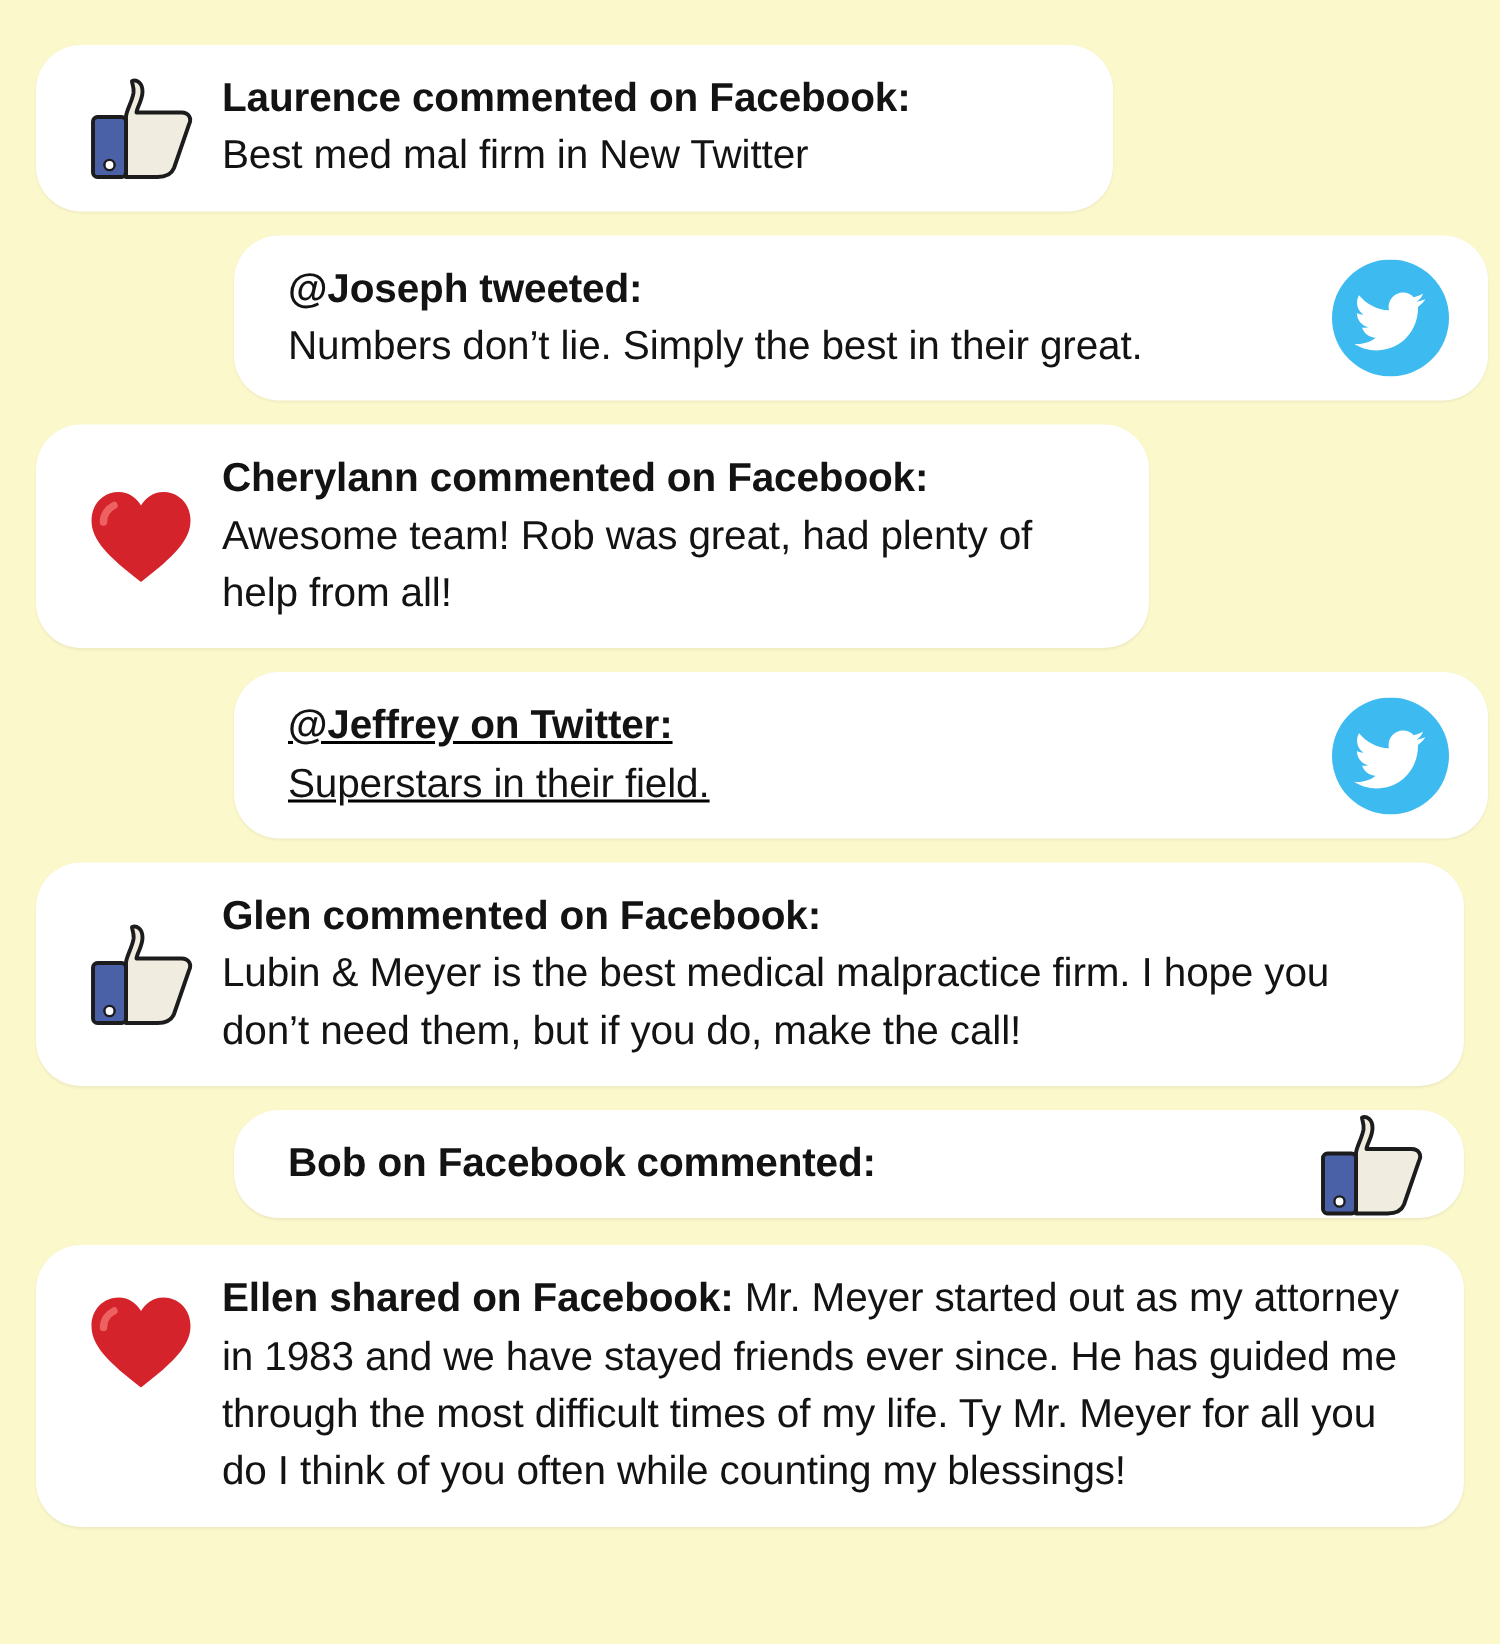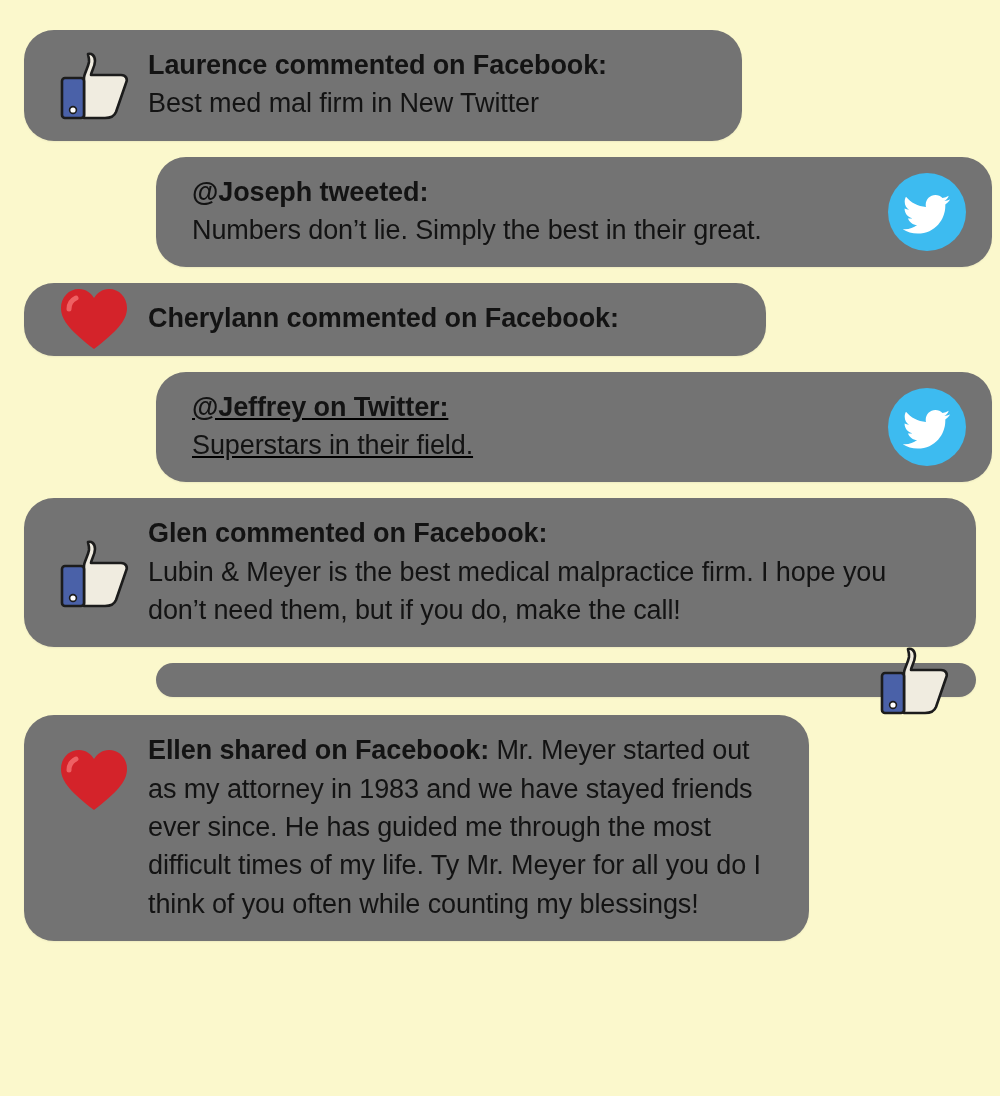--- a/index.html
+++ b/index.html
@@ -16,21 +16,21 @@
   .board {
     position: relative;
     width: 1000px;
     height: 1096px;
     box-sizing: border-box;
     padding: 30px 24px;
   }
 
   .bubble {
     position: relative;
-    background: #737373;
+    background: #ffffff;
     border-radius: 30px;
     box-shadow: 0 1px 2px rgba(0,0,0,0.06);
     margin-bottom: 14px;
     box-sizing: border-box;
   }
 
   
   .bubble.left {
     padding: 16px 28px 18px 124px;
   }
@@ -83,21 +83,21 @@
     color: #d4232a;
   }
 
   
   .b1 { margin-bottom: 16px; width: 718px; }
   .b2 { width: 836px; margin-left: 132px; margin-bottom: 16px; }
   .b3 { width: 742px; margin-bottom: 16px; }
   .b4 { width: 836px; margin-left: 132px; margin-bottom: 16px; text-decoration: underline; }
   .b5 { width: 952px; margin-bottom: 16px; }
   .b6 { width: 820px; margin-left: 132px; margin-bottom: 18px; }
-  .b7 { width: 785px; padding: 22px 30px 26px 134px; }
+  .b7 { width: 952px; padding: 22px 30px 26px 134px; }
 </style>
 </head>
 <body>
 
 <div class="board">
 
   <div class="bubble left b1">
     <span class="icon left-pos">
       <svg width="72" height="70" viewBox="0 0 72 70">
         <path d="M30 4 C33 3 37 5 37 11 C37 17 33 22 33 25 L63 25 C68 25 70 29 68 33 L58 62 C56 67 52 68 47 68 L26 68 L26 28 C26 24 30 18 31 12 C31.5 8 30 6 30 4 Z" fill="#f0ece0" stroke="#1c1c1c" stroke-width="2.6" stroke-linejoin="round"></path>
@@ -126,20 +126,21 @@
 
   <div class="bubble left b3">
     <span class="icon left-pos heart">
       <svg width="72" height="66" viewBox="0 0 72 66">
         <path d="M36 63 C14 46 3 35 3 22 C3 11 11 3 21 3 C28 3 33 7 36 12 C39 7 44 3 51 3 C61 3 69 11 69 22 C69 35 58 46 36 63 Z" fill="#d4232a"></path>
         <path d="M18 12 C14 14 11 18 11 23" stroke="#ff8a8a" stroke-width="5" stroke-linecap="round" fill="none" opacity="0.6"></path>
       </svg>
     </span>
     <div class="text-wrap">
       <span class="headline">Cherylann commented on Facebook:</span>
+      <span class="body">Awesome team! Rob was great, had plenty of help from all!</span>
     </div>
   </div>
 
   <div class="bubble right b4">
     <span class="icon right-pos">
       <svg width="78" height="78" viewBox="0 0 78 78">
         <circle cx="39" cy="39" r="39" fill="#3dbbf0"></circle>
         <path d="M62 26.5 c-1.8 0.8 -3.7 1.3 -5.6 1.6 2-1.2 3.6-3.1 4.3-5.4 -1.9 1.1 -4 1.9 -6.2 2.4 -1.8-1.9 -4.3-3.1 -7.1-3.1 -5.4 0 -9.7 4.4 -9.7 9.7 0 0.8 0.1 1.5 0.3 2.2 -8.1-0.4 -15.2-4.3 -20-10.1 -0.8 1.4 -1.3 3.1 -1.3 4.9 0 3.4 1.7 6.3 4.3 8.1 -1.6-0.1 -3.1-0.5 -4.4-1.2 0 0 0 0.1 0 0.1 0 4.7 3.3 8.6 7.8 9.5 -0.8 0.2 -1.7 0.3 -2.6 0.3 -0.6 0 -1.2-0.1 -1.8-0.2 1.2 3.9 4.9 6.7 9.1 6.8 -3.3 2.6 -7.5 4.2 -12.1 4.2 -0.8 0 -1.6 0 -2.3-0.1 4.3 2.8 9.4 4.4 14.9 4.4 17.9 0 27.7-14.8 27.7-27.7 0-0.4 0-0.8 0-1.3 1.9-1.4 3.6-3.1 4.9-5.1 Z" fill="#ffffff"></path>
       </svg>
     </span>
@@ -165,20 +166,21 @@
 
   <div class="bubble right b6">
     <span class="icon right-pos">
       <svg width="72" height="70" viewBox="0 0 72 70">
         <path d="M30 4 C33 3 37 5 37 11 C37 17 33 22 33 25 L63 25 C68 25 70 29 68 33 L58 62 C56 67 52 68 47 68 L26 68 L26 28 C26 24 30 18 31 12 C31.5 8 30 6 30 4 Z" fill="#f0ece0" stroke="#1c1c1c" stroke-width="2.6" stroke-linejoin="round"></path>
         <rect x="4" y="28" width="22" height="40" rx="3" fill="#4a61a8" stroke="#1c1c1c" stroke-width="2.6"></rect>
         <circle cx="15" cy="60" r="3.4" fill="#ffffff" stroke="#1c1c1c" stroke-width="1.6"></circle>
       </svg>
     </span>
     <div class="text-wrap">
+      <span class="headline">Bob on Facebook commented:</span>
     </div>
   </div>
 
   <div class="bubble left inline b7">
     <span class="icon" style="left:34px; top:32px;">
       <svg width="72" height="66" viewBox="0 0 72 66">
         <path d="M36 63 C14 46 3 35 3 22 C3 11 11 3 21 3 C28 3 33 7 36 12 C39 7 44 3 51 3 C61 3 69 11 69 22 C69 35 58 46 36 63 Z" fill="#d4232a"></path>
         <path d="M18 12 C14 14 11 18 11 23" stroke="#ff8a8a" stroke-width="5" stroke-linecap="round" fill="none" opacity="0.6"></path>
       </svg>
     </span>

